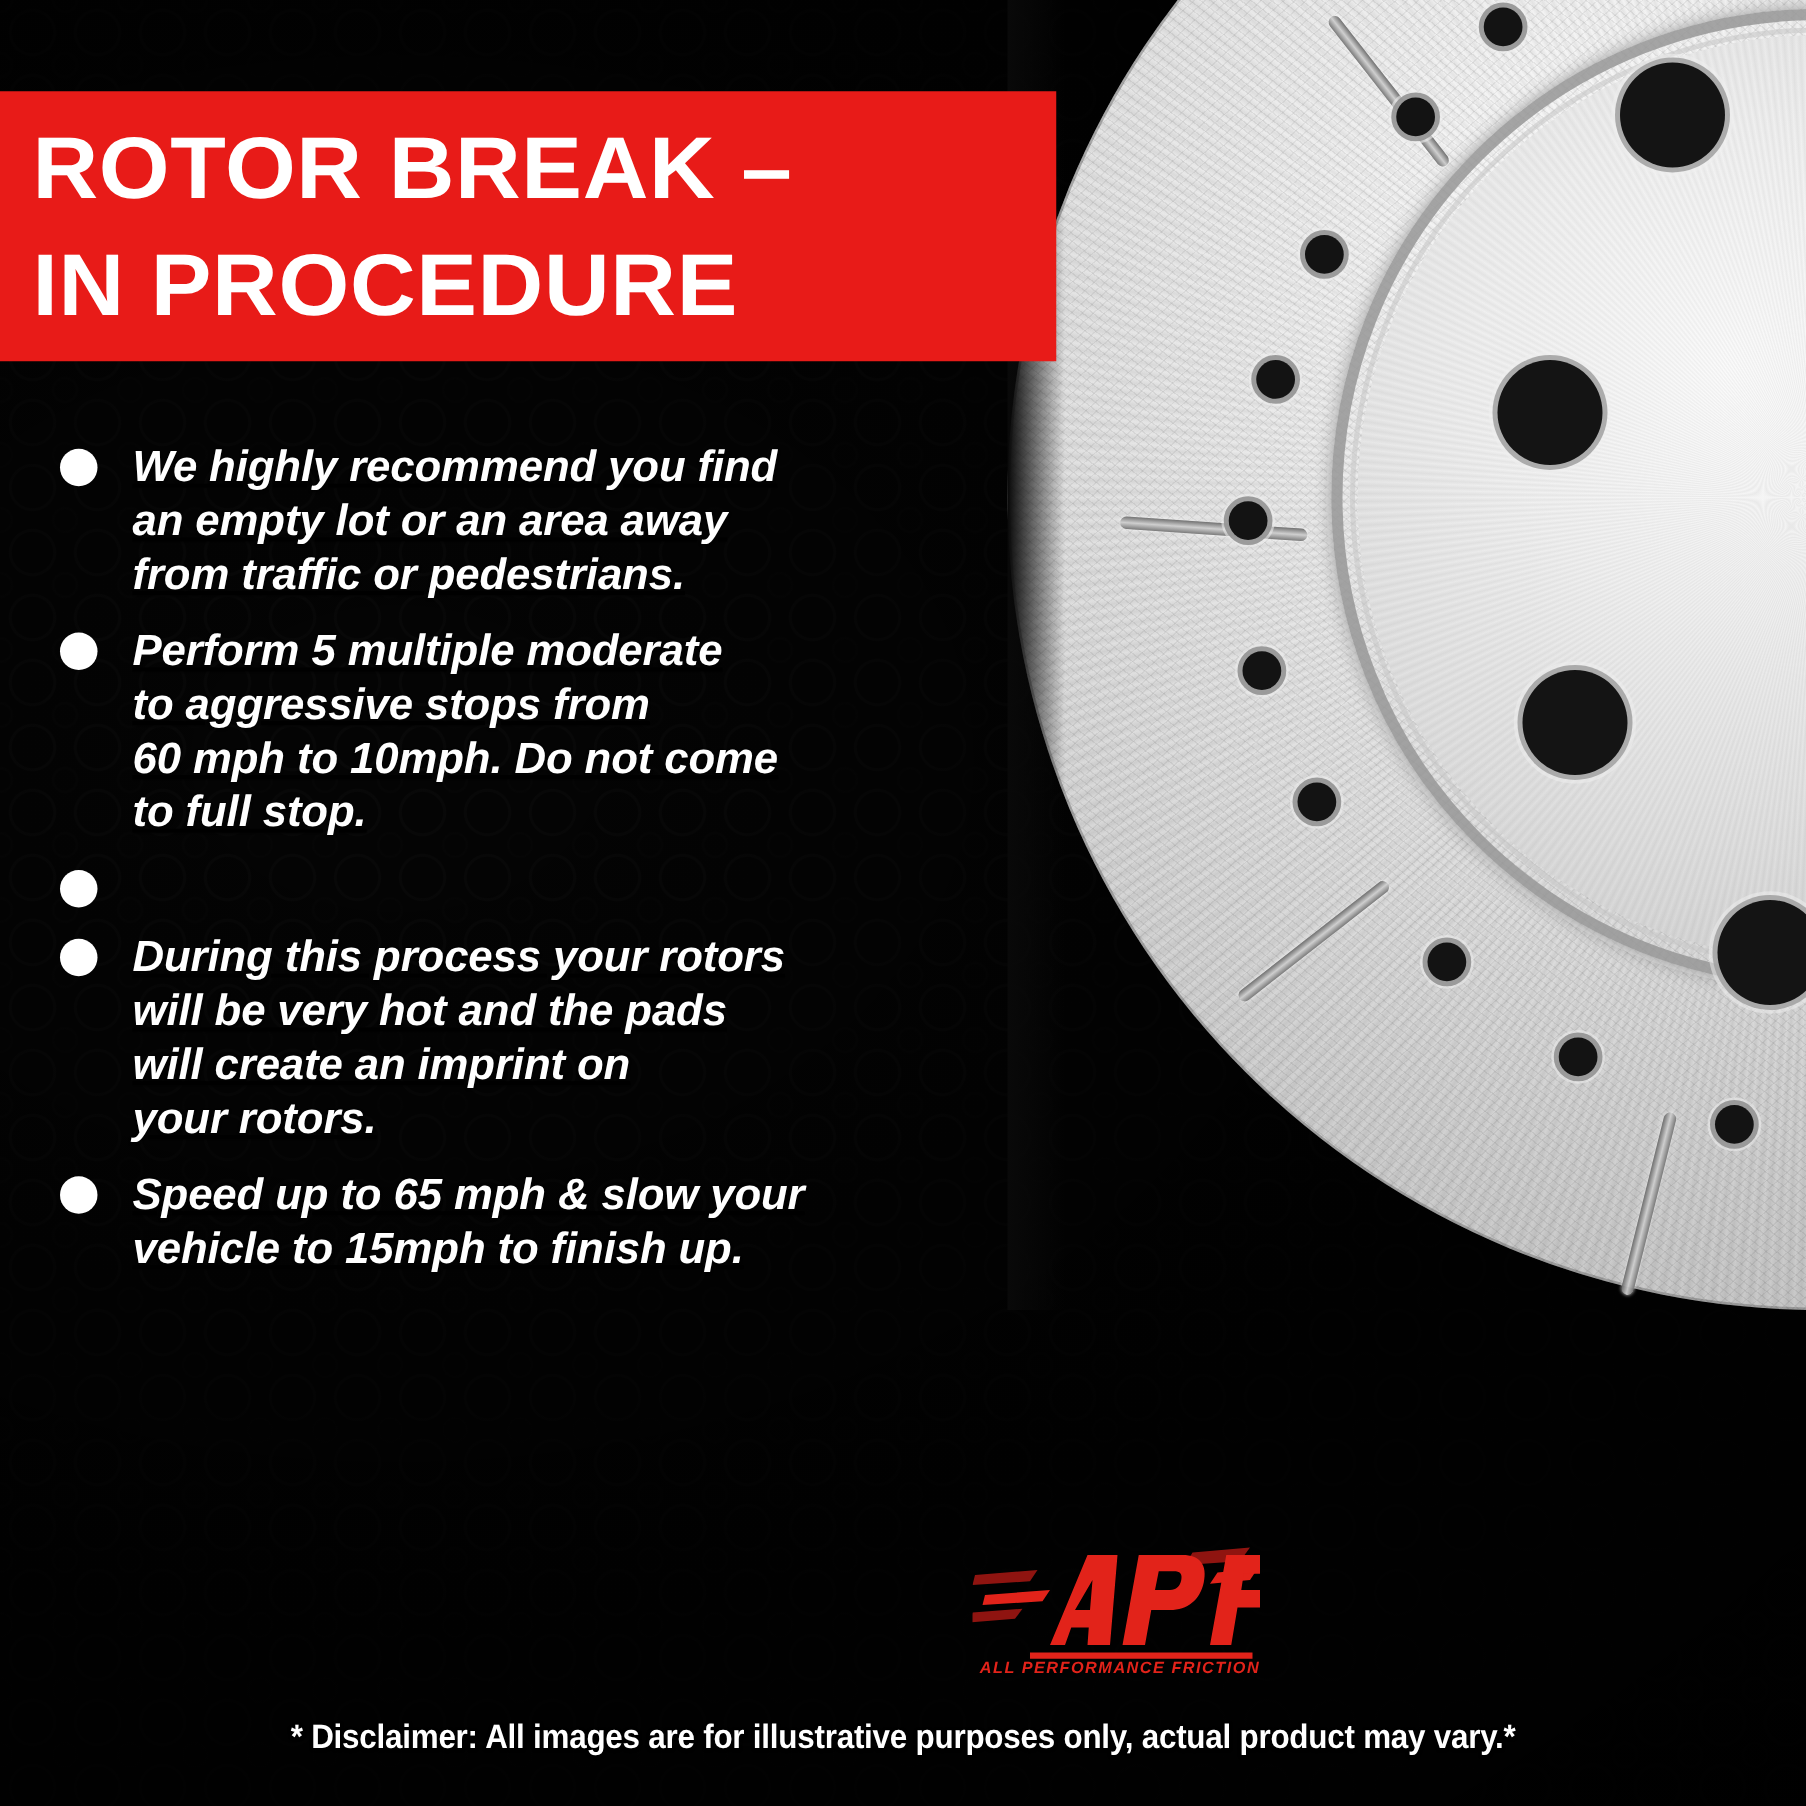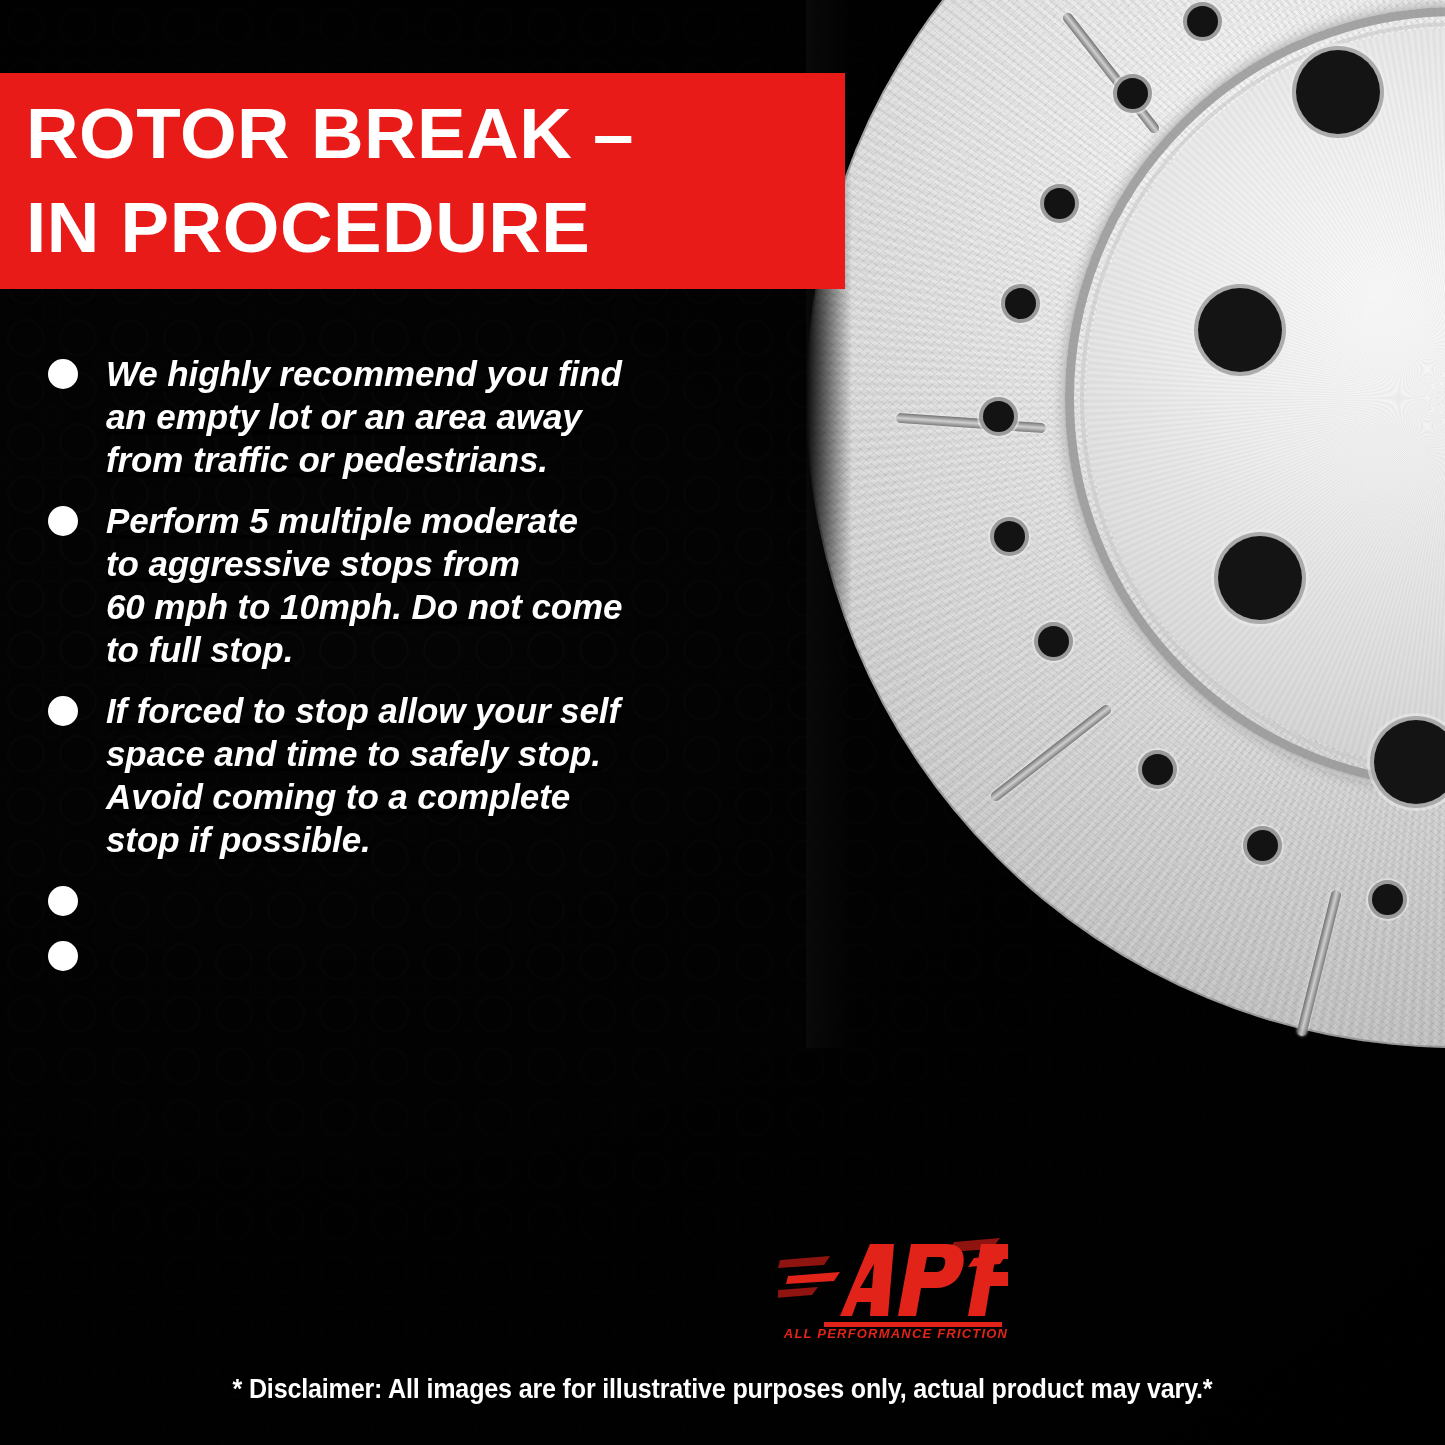--- a/index.html
+++ b/index.html
@@ -232,30 +232,32 @@
     </div>
     <div class="bullet-row">
       <span class="bullet-dot"></span>
       <span class="bullet-text">Perform 5 multiple moderate
 to aggressive stops from
 60 mph to 10mph. Do not come
 to full stop.</span>
     </div>
     <div class="bullet-row">
       <span class="bullet-dot"></span>
-      <span class="bullet-text">If forced to stop allow your self
-space and time to safely stop.
-Avoid coming to a complete
-stop if possible.</span>
-    </div>
-    <div class="bullet-row">
-      <span class="bullet-dot"></span>
-    </div>
-    <div class="bullet-row">
-      <span class="bullet-dot"></span>
+    </div>
+    <div class="bullet-row">
+      <span class="bullet-dot"></span>
+      <span class="bullet-text">During this process your rotors
+will be very hot and the pads
+will create an imprint on
+your rotors.</span>
+    </div>
+    <div class="bullet-row">
+      <span class="bullet-dot"></span>
+      <span class="bullet-text">Speed up to 65 mph &amp; slow your
+vehicle to 15mph to finish up.</span>
     </div>
   </div>
 
   <div class="apf-logo">
     <svg viewBox="0 0 230 108" xmlns="http://www.w3.org/2000/svg">
 
       <g>
         <path d="M2 28 L52 24 L46 33 L0 36 Z" fill="#8F1410"></path>
         <path d="M10 44 L62 40 L56 49 L8 52 Z" fill="#E2231A"></path>
         <path d="M0 58 L40 55 L34 63 L-2 66 Z" fill="#8F1410"></path>

